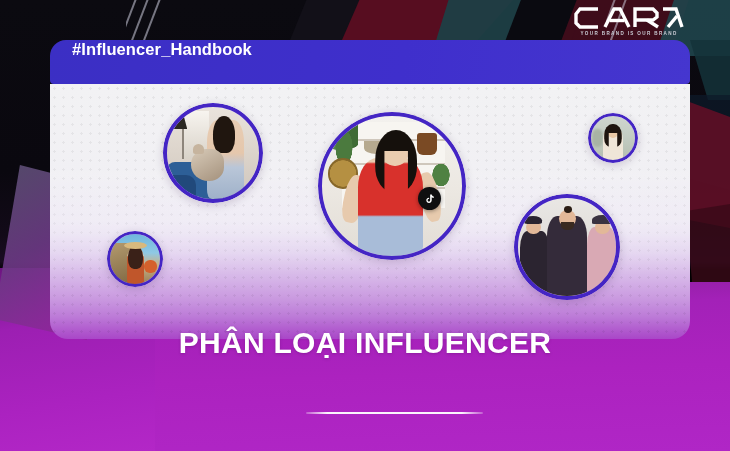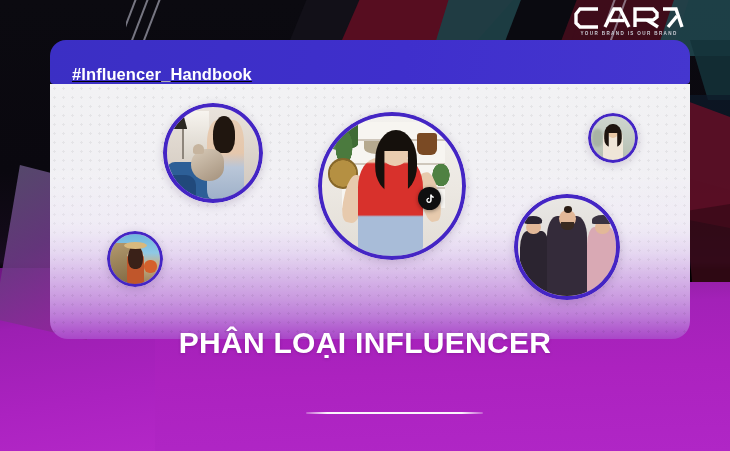--- a/index.html
+++ b/index.html
@@ -147,21 +147,21 @@
     font-weight:700; margin-top:1px; white-space:nowrap;
     text-transform:uppercase;
   }
 
   
   #header-bar {
     position:absolute; left:50px; top:40px;
     width:640px; height:44px;
     background:linear-gradient(100deg,#3b2fc4 0%,#3f2fcc 55%,#4536cf 100%);
     border-radius:16px 16px 4px 4px;
-    display:flex; align-items:flex-end;text-decoration:underline;
+    display:flex; align-items:flex-start;
   }
   #header-bar .tag {
     color:#ffffff; font-size:16.5px; font-weight:700;
     letter-spacing:.1px; margin-left:22px;
   }
 
   
   #card {
     position:absolute; left:50px; top:84px;
     width:640px; height:255px;

